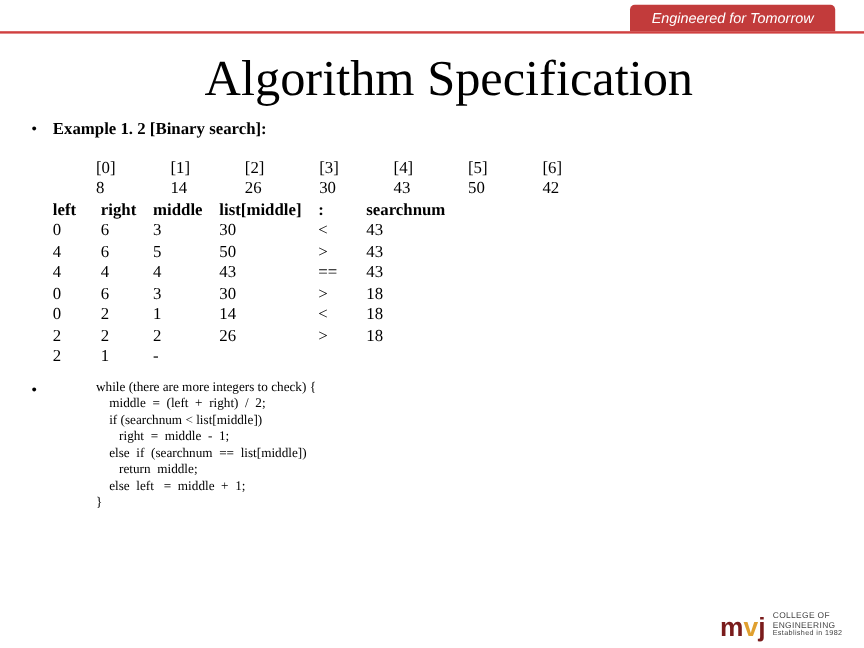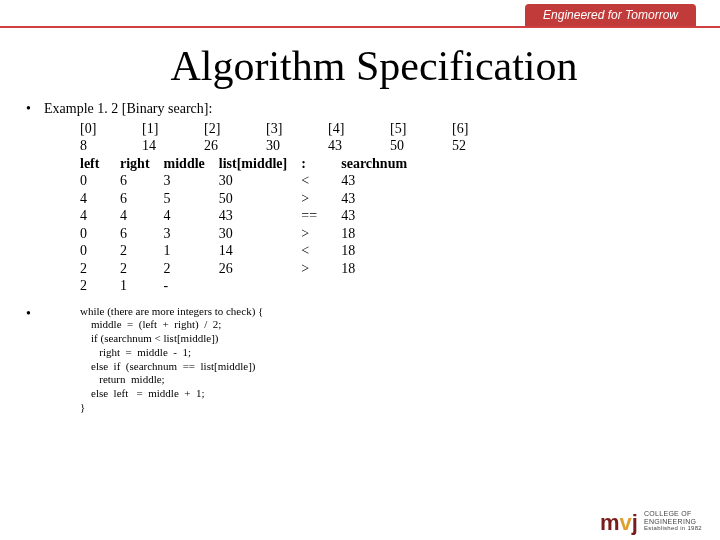--- a/index.html
+++ b/index.html
@@ -5,24 +5,24 @@
   * { margin: 0; padding: 0; box-sizing: border-box; }
   body { width: 720px; height: 540px; background: #fff; font-family: "Times New Roman", Times, serif; color: #000; position: relative; overflow: hidden; }
   .topbar { height: 28px; background: #fff; border-bottom: 2px solid #d04040; display: flex; align-items: flex-start; }
   .topbar .spacer { flex: 1; }
   .tagline { background: #c23b3b; color: #fff; font-family: Arial, sans-serif; font-style: italic; font-size: 12px; padding: 4px 18px; border-top-left-radius: 4px; border-top-right-radius: 4px; margin-right: 24px; margin-top: 4px; }
   .title { font-size: 42px; text-align: center; margin-top: 14px; margin-bottom: 10px; font-weight: normal; margin-left: 28px; }
   .content { padding: 0 26px 0 26px; font-size: 14px; line-height: 1.25; }
   .bullet { display: flex; margin-bottom: 10px; }
   .bullet .dot { width: 18px; flex: 0 0 18px; }
   .bullet .body { flex: 1; }
-  .example-label { font-weight: normal; margin-bottom: 2px; }
+  .example-label { font-weight: bold; margin-bottom: 14px; }
   table.index { border-collapse: collapse; margin-left: 36px; }
   table.index td { padding: 0 24px 0 0; font-size: 14px; min-width: 62px; }
-  table.trace { border-collapse: collapse; margin-left: 36px; }
+  table.trace { border-collapse: collapse; }
   table.trace td { padding: 0 14px 0 0; font-size: 14px; min-width: 40px; }
   table.trace th { text-align: left; font-weight: bold; padding: 0 14px 0 0; font-size: 14px; }
   .pseudo { margin-left: 36px; white-space: pre; font-family: "Times New Roman", Times, serif; font-size: 11px; }
   .logo { position: absolute; right: 18px; bottom: 4px; display: flex; align-items: flex-start; gap: 6px; }
   .logo .mark { font-family: Arial, sans-serif; font-weight: bold; font-size: 22px; color: #7a1c1c; }
   .logo .mark .v { color: #e0a030; }
   .logo .txt { font-family: Arial, sans-serif; font-size: 7px; line-height: 1.1; color: #444; letter-spacing: 0.3px; }
 </style>
 </head>
 <body>
@@ -52,21 +52,21 @@
           <td>[5]</td>
           <td>[6]</td>
         </tr>
         <tr>
           <td>8</td>
           <td>14</td>
           <td>26</td>
           <td>30</td>
           <td>43</td>
           <td>50</td>
-          <td>52</td>
+          <td>42</td>
         </tr>
       </tbody>
         </table>
 
       <table class="trace">
         <tbody>
             <tr>
           <th>left</th>
           <th>right</th>
           <th>middle</th>

